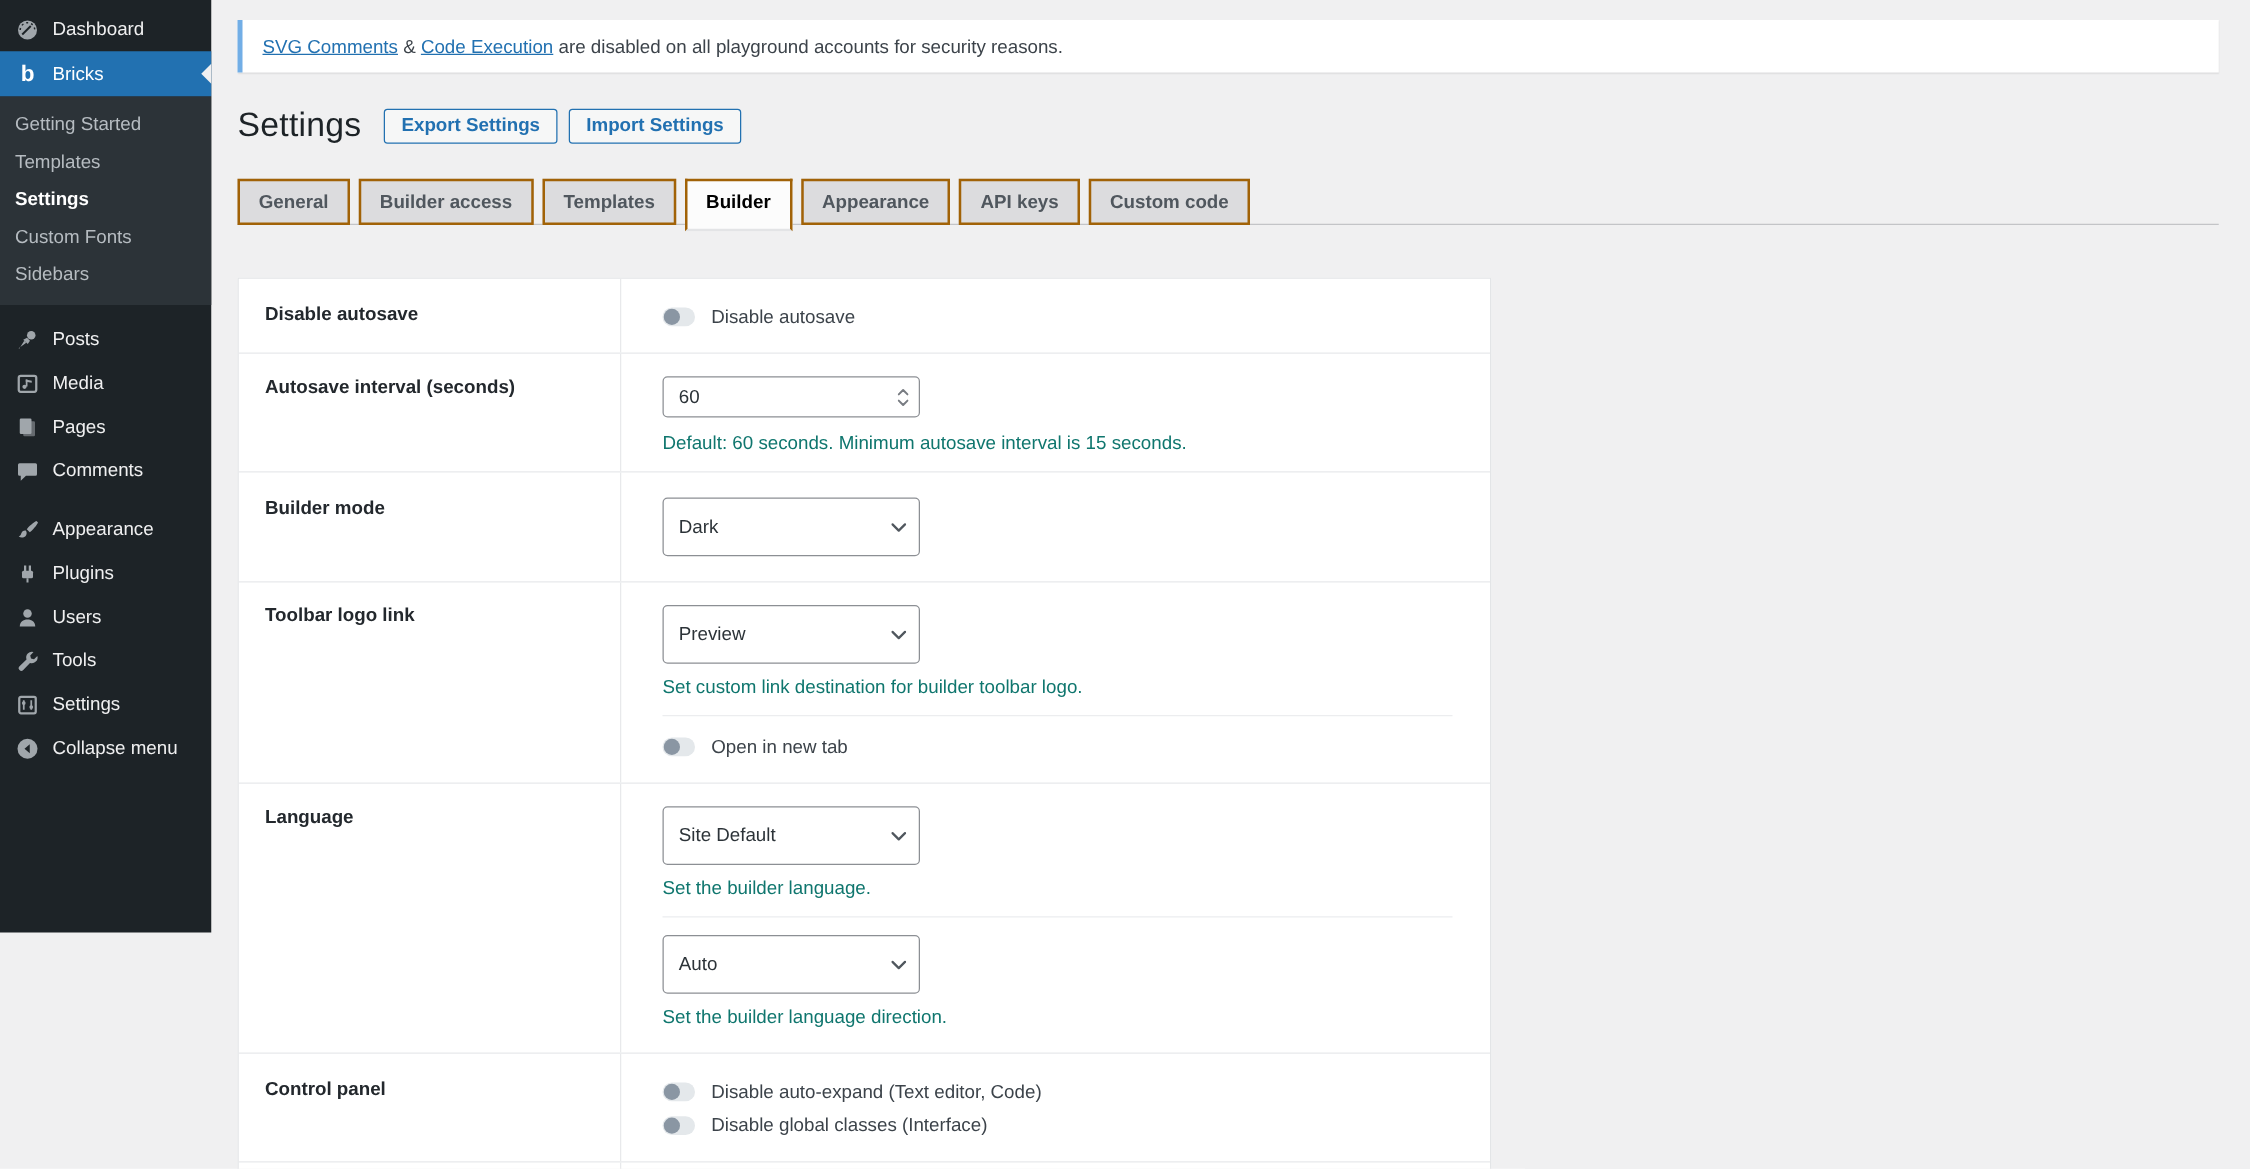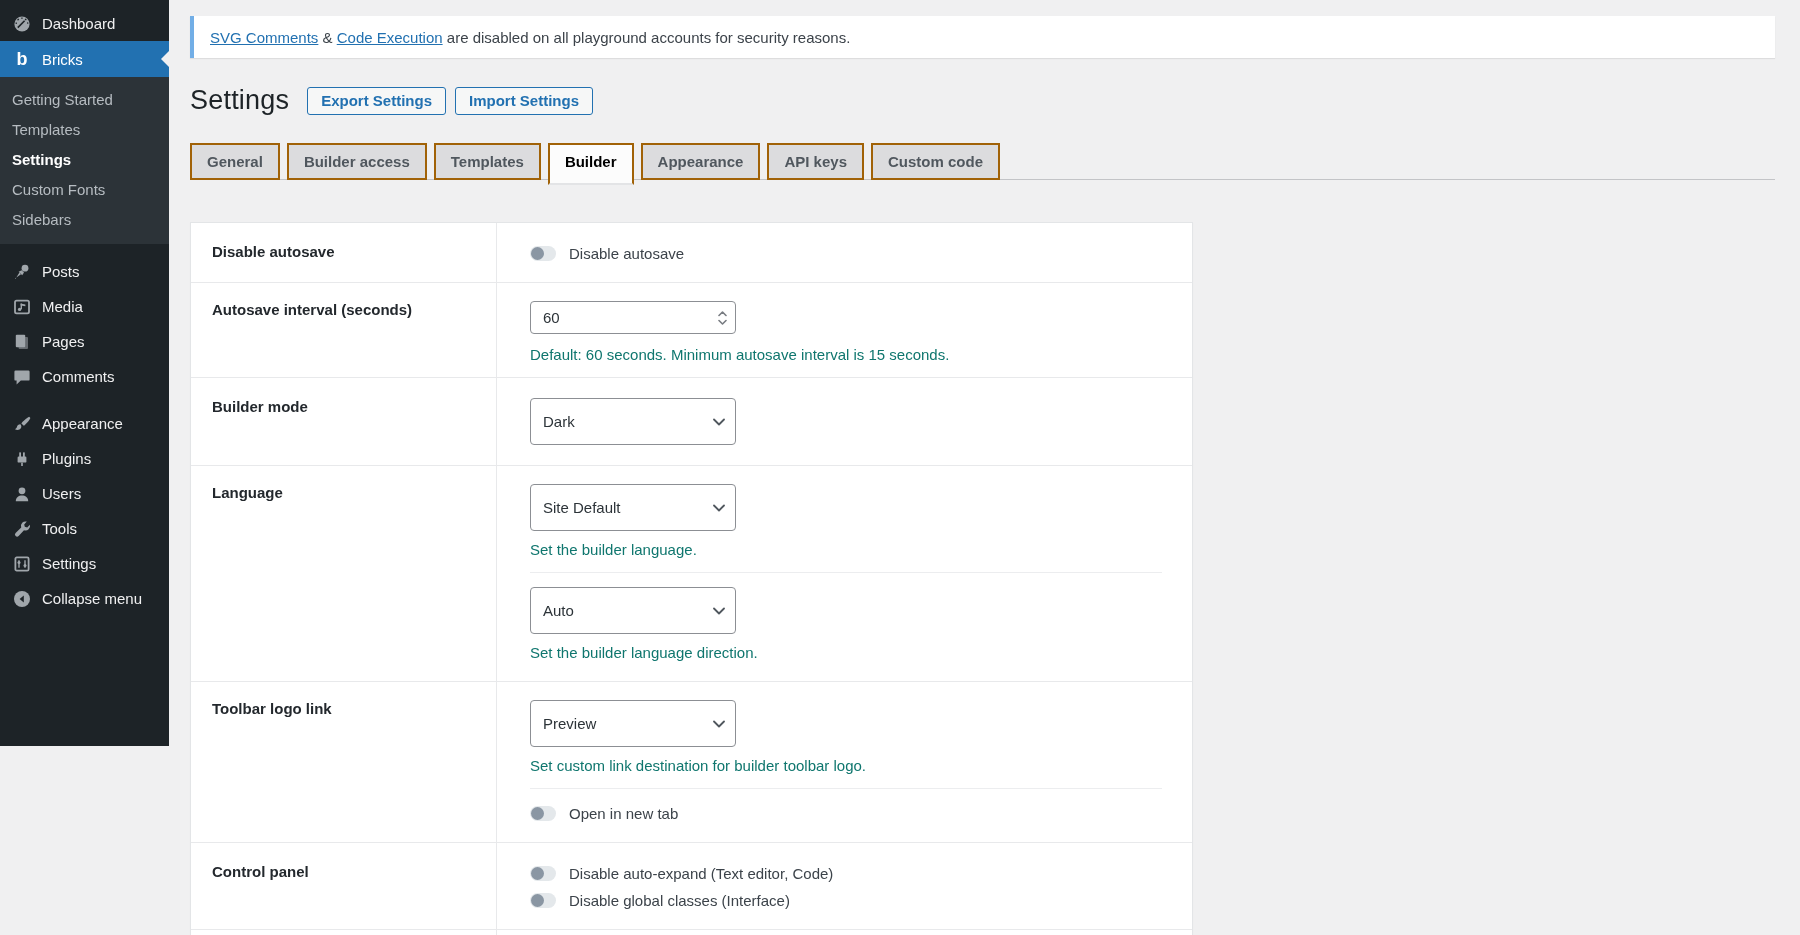--- a/index.html
+++ b/index.html
@@ -314,20 +314,40 @@
             <span class="chev">
               <svg width="12" height="8" viewBox="0 0 12 8" fill="none" stroke="currentColor" stroke-width="1.8" stroke-linecap="round" stroke-linejoin="round">
                   <path d="M1 1.5 L6 6.5 L11 1.5"></path>
                 </svg>
             </span>
           </div>
         </div>
       </div>
 
       <div class="row">
+        <div class="cell-label pt18"><span class="row-label">Toolbar logo link</span></div>
+        <div class="cell-control pt18">
+          <div class="fake-select">
+            <span>Preview</span>
+            <span class="chev">
+              <svg width="12" height="8" viewBox="0 0 12 8" fill="none" stroke="currentColor" stroke-width="1.8" stroke-linecap="round" stroke-linejoin="round">
+                  <path d="M1 1.5 L6 6.5 L11 1.5"></path>
+                </svg>
+            </span>
+          </div>
+          <div class="desc">Set custom link destination for builder toolbar logo.</div>
+          <hr class="inner-hr">
+          <div class="toggle-line">
+            <span class="toggle"></span>
+            <span class="toggle-label">Open in new tab</span>
+          </div>
+        </div>
+      </div>
+
+      <div class="row">
         <div class="cell-label pt18"><span class="row-label">Language</span></div>
         <div class="cell-control pt18" style="padding-bottom:20px;">
           <div class="fake-select">
             <span>Site Default</span>
             <span class="chev">
               <svg width="12" height="8" viewBox="0 0 12 8" fill="none" stroke="currentColor" stroke-width="1.8" stroke-linecap="round" stroke-linejoin="round">
                   <path d="M1 1.5 L6 6.5 L11 1.5"></path>
                 </svg>
             </span>
           </div>
@@ -339,40 +359,20 @@
               <svg width="12" height="8" viewBox="0 0 12 8" fill="none" stroke="currentColor" stroke-width="1.8" stroke-linecap="round" stroke-linejoin="round">
                   <path d="M1 1.5 L6 6.5 L11 1.5"></path>
                 </svg>
             </span>
           </div>
           <div class="desc">Set the builder language direction.</div>
         </div>
       </div>
 
       <div class="row">
-        <div class="cell-label pt18"><span class="row-label">Toolbar logo link</span></div>
-        <div class="cell-control pt18">
-          <div class="fake-select">
-            <span>Preview</span>
-            <span class="chev">
-              <svg width="12" height="8" viewBox="0 0 12 8" fill="none" stroke="currentColor" stroke-width="1.8" stroke-linecap="round" stroke-linejoin="round">
-                  <path d="M1 1.5 L6 6.5 L11 1.5"></path>
-                </svg>
-            </span>
-          </div>
-          <div class="desc">Set custom link destination for builder toolbar logo.</div>
-          <hr class="inner-hr">
-          <div class="toggle-line">
-            <span class="toggle"></span>
-            <span class="toggle-label">Open in new tab</span>
-          </div>
-        </div>
-      </div>
-
-      <div class="row">
         <div class="cell-label"><span class="row-label">Control panel</span></div>
         <div class="cell-control">
           <div class="toggle-line">
             <span class="toggle"></span>
             <span class="toggle-label">Disable auto-expand (Text editor, Code)</span>
           </div>
           <div class="toggle-line">
             <span class="toggle"></span>
             <span class="toggle-label">Disable global classes (Interface)</span>
           </div>

